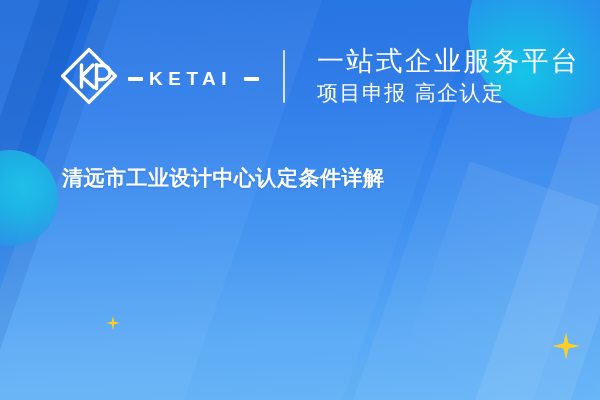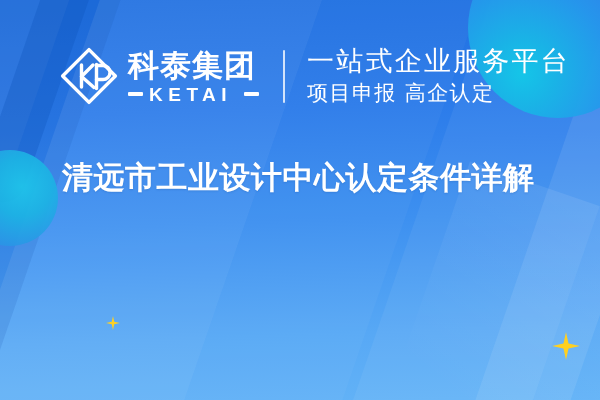--- a/index.html
+++ b/index.html
@@ -175,20 +175,21 @@
     background: rgba(255,255,255,.78);
     border-radius: 1px;
     margin: 0 22px 0 24px;
     flex: 0 0 2px;
   }
 
   .tagline {
     display: flex;
     flex-direction: column;
     justify-content: center;
+    margin-left: 10px;
   }
   .tagline-main {
     font-family: "DejaVu Sans", "Liberation Sans", sans-serif;
     font-size: 27px;
     color: #ffffff;
     letter-spacing: 2.2px;
     line-height: 1.12;
     white-space: nowrap;
   }
   .tagline-sub {
@@ -203,21 +204,21 @@
 
   
   .headline {
     position: absolute;
     left: 62px;
     top: 152px;
     width: 500px;
   }
   .headline-line {
     font-family: Liberation Serif, serif;
-    font-size: 31px;
+    font-size: 21px;
     font-weight: bold;
     color: #ffffff;
     letter-spacing: .5px;
     line-height: 52px;
     white-space: nowrap;
     text-shadow: 0 1px 2px rgba(10,60,140,.18);
   }
 </style>
 </head>
 <body>
@@ -246,21 +247,20 @@
           <path d="M31 4.6 L57.4 31 L31 57.4 L4.6 31 Z" rx="8" transform="rotate(0 31 31)"></path>
           <path d="M23.5 20 L23.5 42"></path>
           <path d="M35 20 L23.5 31.5 L36 42.5"></path>
           <path d="M38.5 19.5 L38.5 43.5"></path>
           <path d="M38.5 20.5 L45 20.5 a7 7 0 0 1 0 14 L38.5 34.5"></path>
         </g>
       </svg>
     </div>
 
     <div class="logo-words">
-      <div class="logo-cn">科泰集团</div>
       <div class="logo-en-row">
         <span class="logo-dash"></span>
         <span class="logo-en">KETAI</span>
         <span class="logo-dash"></span>
       </div>
     </div>
 
     <div class="divider"></div>
 
     <div class="tagline">

